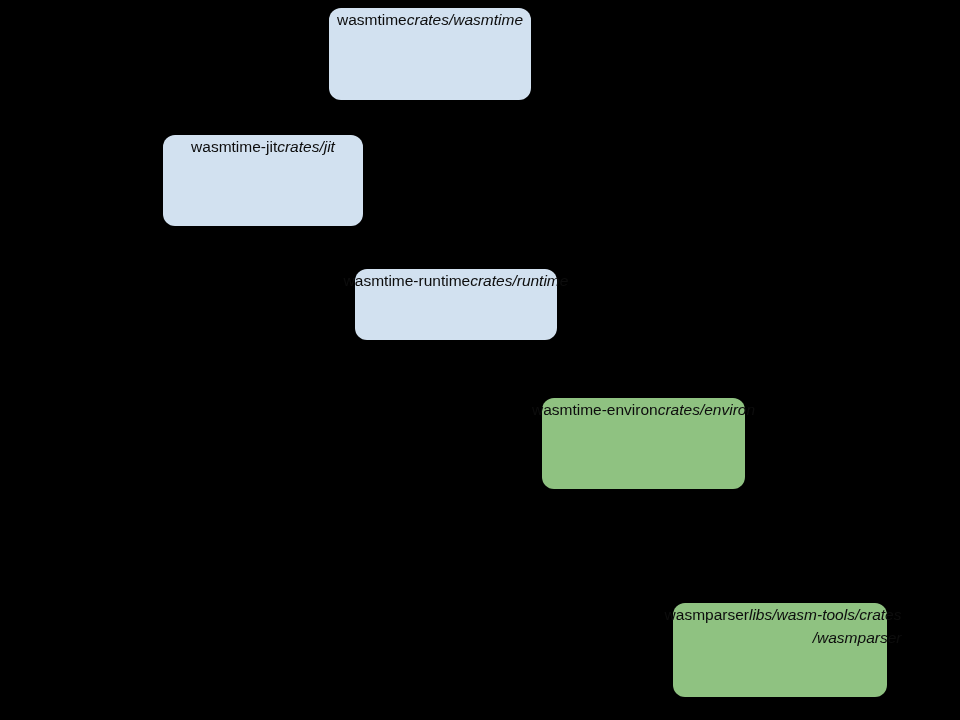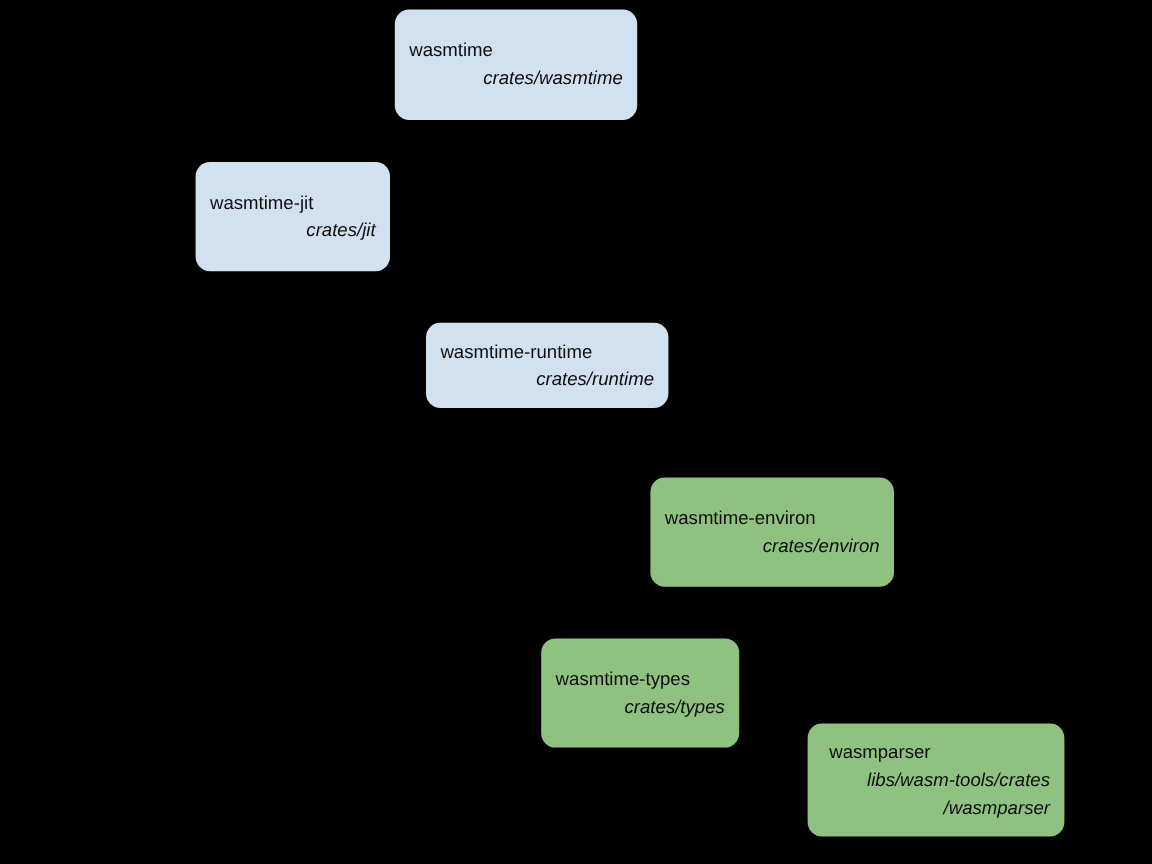--- a/index.html
+++ b/index.html
@@ -16,21 +16,21 @@
     width: 960px;
     height: 720px;
     background: #000000;
     overflow: hidden;
   }
   .node {
     position: absolute;
     box-sizing: border-box;
     border-radius: 12px;
     display: flex;
-    flex-direction: column;
+    flex-direction: row;
     justify-content: center;
     padding: 0 12px;
     color: #0a0a0a;
   }
   .node.blue  { background: #d2e1f0; }
   .node.green { background: #8fc281; }
 
   .node-name {
     font-size: 15.5px;
     line-height: 23px;
@@ -53,44 +53,38 @@
 </head>
 <body>
 
 <div id="canvas">
     <div class="node blue" style="left: 329px; top: 8px; width: 202px; height: 92px; background: rgb(210, 225, 240);">
       <div class="node-name">wasmtime</div>
       <div class="node-path">
         <span class="path-line">crates/wasmtime</span>
       </div>
     </div>
-    <div class="node blue" style="left: 163px; top: 135px; width: 162px; height: 91px; background: rgb(210, 225, 240);">
+    <div class="node blue" style="left: 163px; top: 135px; width: 200px; height: 91px; background: rgb(210, 225, 240);">
       <div class="node-name">wasmtime-jit</div>
       <div class="node-path">
         <span class="path-line">crates/jit</span>
       </div>
     </div>
     <div class="node blue" style="left: 355px; top: 269px; width: 202px; height: 71px; background: rgb(210, 225, 240);">
       <div class="node-name">wasmtime-runtime</div>
       <div class="node-path">
         <span class="path-line">crates/runtime</span>
       </div>
     </div>
     <div class="node green" style="left: 542px; top: 398px; width: 203px; height: 91px; background: rgb(143, 194, 129);">
       <div class="node-name">wasmtime-environ</div>
       <div class="node-path">
         <span class="path-line">crates/environ</span>
       </div>
     </div>
-    <div class="node green" style="left: 451px; top: 532px; width: 165px; height: 91px; background: rgb(143, 194, 129);">
-      <div class="node-name">wasmtime-types</div>
-      <div class="node-path">
-        <span class="path-line">crates/types</span>
-      </div>
-    </div>
     <div class="node green" style="left: 673px; top: 603px; width: 214px; height: 94px; background: rgb(143, 194, 129); padding-left: 18px;">
       <div class="node-name">wasmparser</div>
       <div class="node-path">
         <span class="path-line">libs/wasm-tools/crates</span>
         <span class="path-line">/wasmparser</span>
       </div>
     </div>
   </div>
 
 </body></html>

